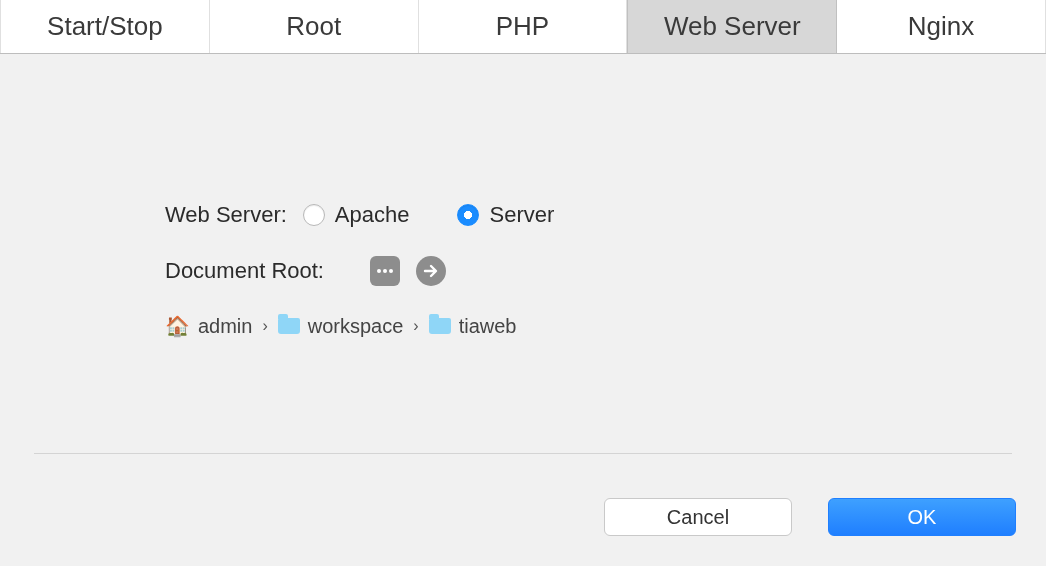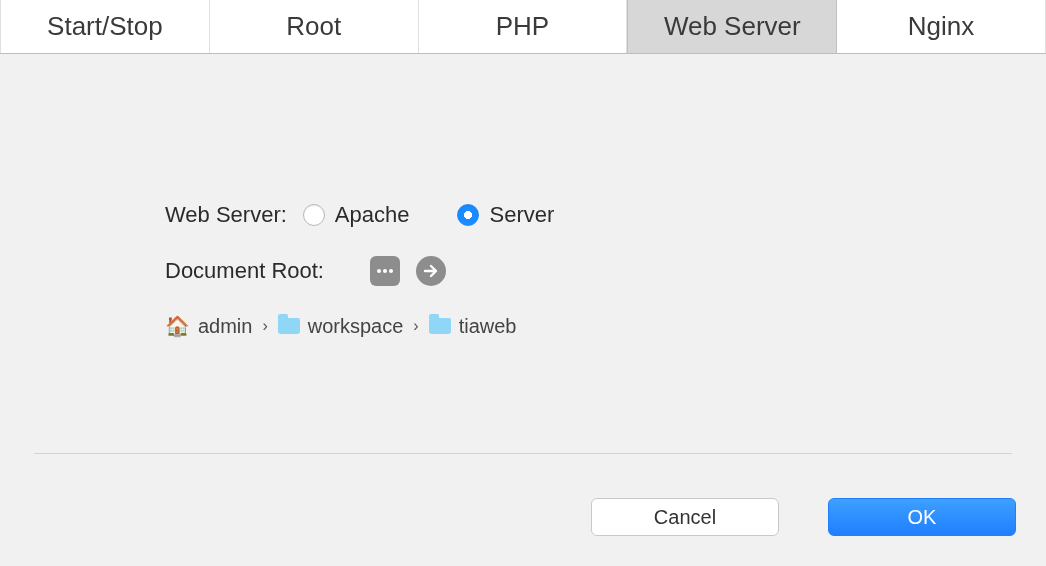--- a/index.html
+++ b/index.html
@@ -109,21 +109,21 @@
   }
   .btn {
     width: 188px; height: 38px;
     border-radius: 6px;
     font-size: 20px;
     display:flex;align-items:center;justify-content:center;
     cursor:pointer;
     user-select:none;
   }
   .btn-default { background:#ffffff; border:1px solid #c9c9c9; color:#333; }
-  .btn-primary { background: linear-gradient(#3ea0ff,#1f7fff); color:#fff; border:1px solid #1f7fff;margin-left:13px; }
+  .btn-primary { background: linear-gradient(#3ea0ff,#1f7fff); color:#fff; border:1px solid #1f7fff; }
 </style>
 </head>
 <body>
 
 <div class="tabbar">
   <div class="tab">Start/Stop</div>
   <div class="tab">Root</div>
   <div class="tab">PHP</div>
   <div class="tab active">Web Server</div>
   <div class="tab">Nginx</div>

